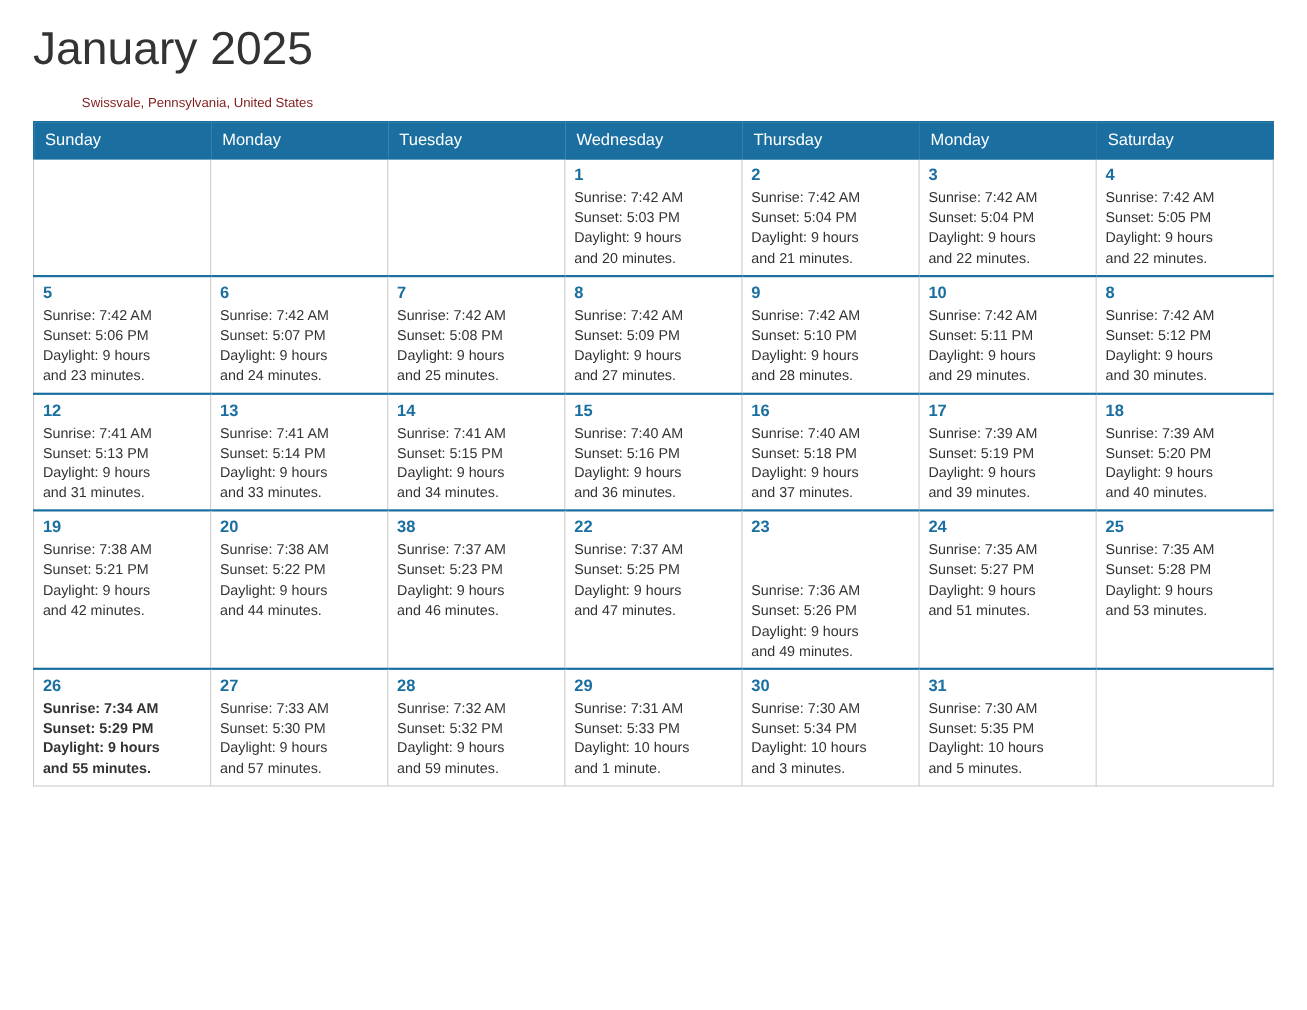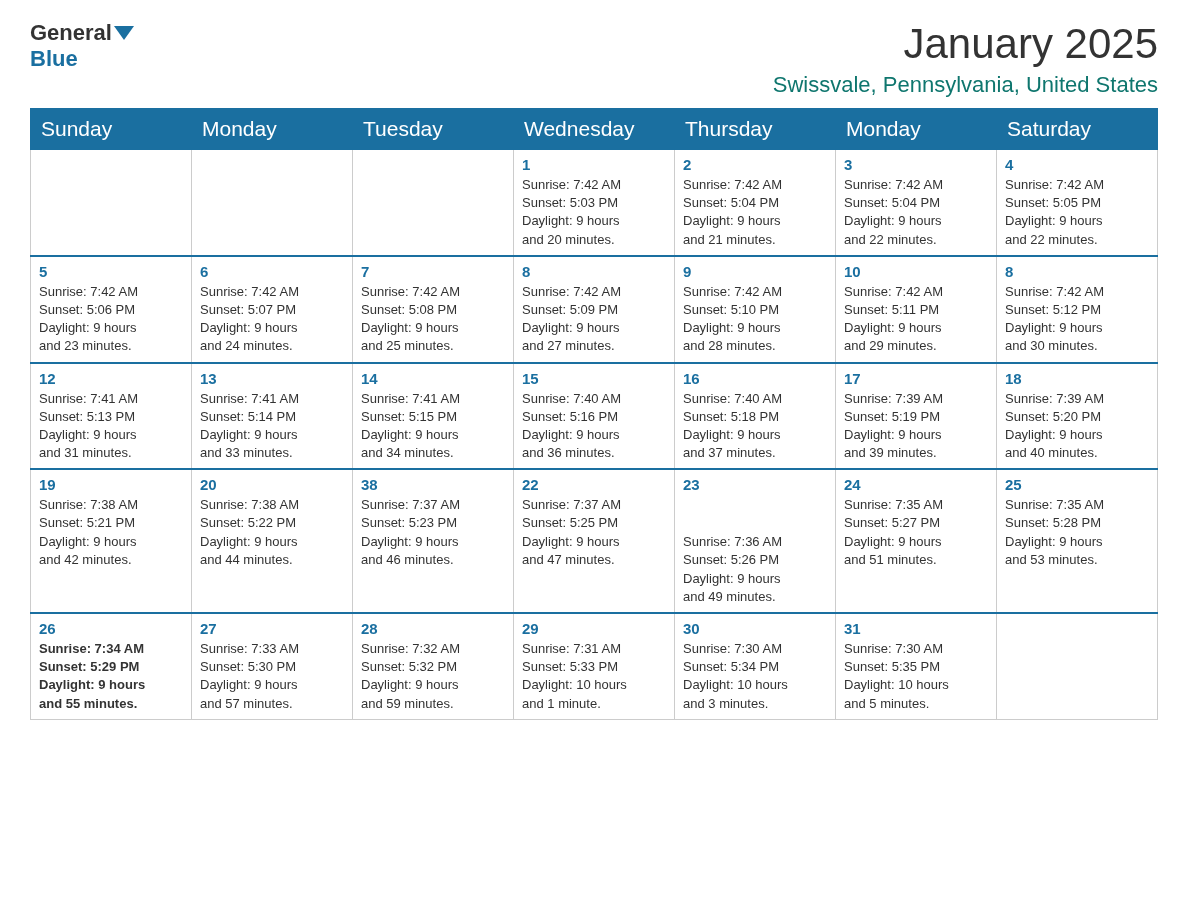--- a/index.html
+++ b/index.html
@@ -45,34 +45,34 @@
     }
     .title-block {
       text-align: right;
     }
     .month-title {
       font-size: 42px;
       font-weight: normal;
       color: #333;
     }
     .location-subtitle {
-      font-size: 22px;
-      color: #0f766e;
-      margin-top: 4px;
+      font-size: 12px;
+      color: #7f1d1d;
+      margin-top: 18px;
     }
     .calendar {
       width: 100%;
       border-collapse: collapse;
       margin-top: 10px;
     }
     .calendar th {
       background: #1a6fa0;
       color: #fff;
       padding: 8px 10px;
-      font-size: 21px;
+      font-size: 15px;
       font-weight: normal;
       text-align: left;
       border: 1px solid #1a6fa0;
     }
     .calendar td {
       border: 1px solid #ccc;
       vertical-align: top;
       padding: 6px 8px;
       width: 14.28%;
       min-height: 90px;
@@ -94,27 +94,20 @@
       background: #fff;
     }
     tr:not(:last-child) td {
       border-bottom: 2px solid #1a6fa0;
     }
   </style>
 </head>
 <body>
 
 <div class="header">
-  <div class="logo">
-    <div class="logo-text">
-      <span class="logo-general">General</span>
-      <span class="logo-arrow"></span>
-    </div>
-    <div class="logo-blue">Blue</div>
-  </div>
   <div class="title-block">
     <div class="month-title">January 2025</div>
     <div class="location-subtitle">Swissvale, Pennsylvania, United States</div>
   </div>
 </div>
 
 <table class="calendar">
   <thead>
     <tr>
     <th>Sunday</th>

